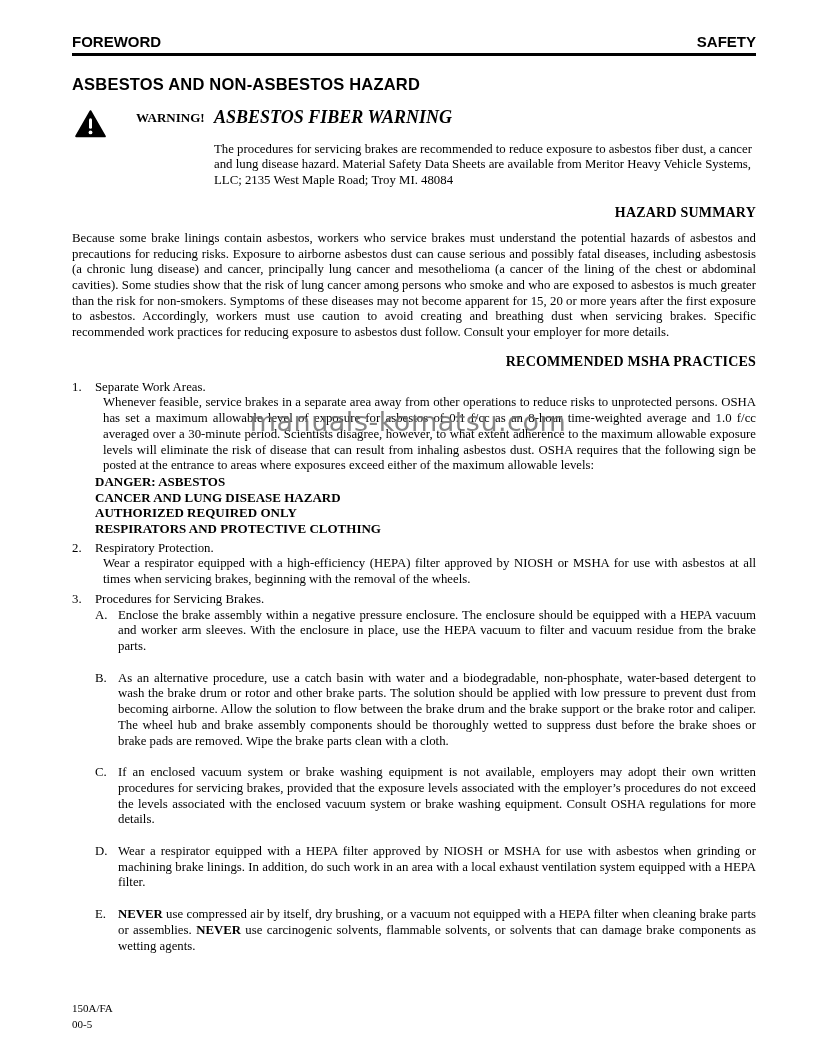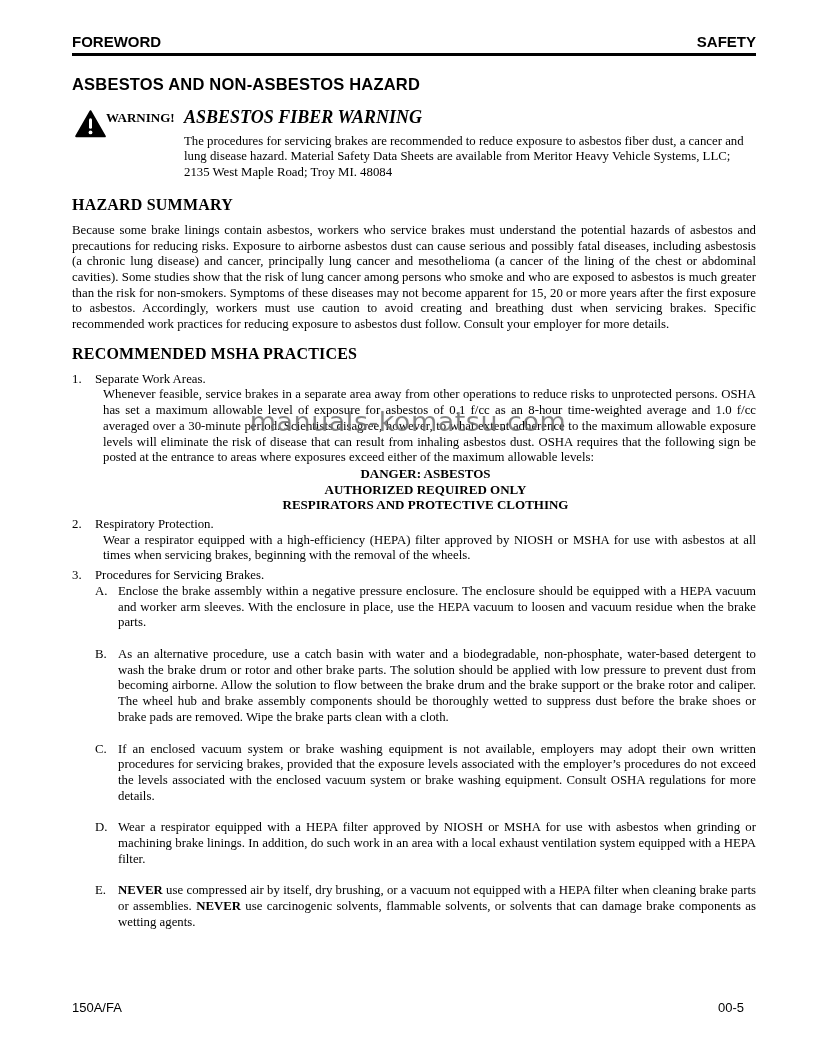--- a/index.html
+++ b/index.html
@@ -29,66 +29,66 @@
     margin:18px 0 0 0;
     font-family:"Liberation Sans", sans-serif;
     font-weight:bold;font-size:16.5px;line-height:20px;
     letter-spacing:.2px;
   }
   
   .warnblock{display:flex;margin-top:16px;}
   .warn-icon{width:31px;height:28px;flex:0 0 31px;margin-left:3px;}
   .warn-icon svg{display:block;}
   .warn-label{
-    flex:0 0 78px;
+    flex:0 0 78px;margin-left:30px;
     font-weight:bold;font-size:13px;line-height:15.7px;
   }
   .warn-text{flex:1;}
   .warn-heading{font-weight:bold;font-size:18px;line-height:15.7px;font-style:italic;}
-  .warn-body{margin-top:8px;font-family:Liberation Serif, serif;}
+  .warn-body{margin-top:16px;font-family:Liberation Serif, serif;}
   
   .sechead{
     font-family:"Liberation Serif", serif;
-    font-weight:bold;font-size:16px;line-height:16px;
-    margin:16px 0 0 0;letter-spacing:.2px;
+    font-weight:bold;font-size:14px;line-height:16px;
+    margin:16px 0 0 0;letter-spacing:.2px;text-align:right;
   }
   .sechead.h2b{margin-top:13px;}
   .para{margin:10px 0 0 0;text-align:justify;}
   
   .olist{margin-top:10px;}
   .item{display:flex;}
   .item + .item{margin-top:4px;}
   .item-num{flex:0 0 23px;}
   .item-body{flex:1;min-width:0;}
   .item-title{}
   .item-text{text-align:justify;margin-left:8px;}
   
   .danger{
-    text-align:center;font-weight:bold;font-size:13px;line-height:15.7px;
+    text-align:left;font-weight:bold;font-size:13px;line-height:15.7px;
   }
   
   .sublist{margin-top:0;}
   .sub{display:flex;}
   .sub + .sub{margin-top:16px;}
   .sub-letter{flex:0 0 23px;}
   .sub-body{flex:1;min-width:0;text-align:justify;}
   .b{font-weight:bold;}
   
   .watermark{
     position:absolute;top:407px;left:50%;transform:translateX(-50%);
     font-family:"DejaVu Sans", sans-serif;
     font-size:27px;line-height:30px;color:#737373;opacity:.85;
     letter-spacing:.5px;white-space:nowrap;pointer-events:none;
   }
   
   .footer{
     position:absolute;left:72px;right:72px;top:1000px;
     display:flex;justify-content:space-between;
-    font-family:Liberation Sans, sans-serif;
-    font-size:13px;line-height:16px;
+    font-family:Liberation Serif, serif;
+    font-size:11px;line-height:16px;flex-direction:column;
   }
 </style>
 </head>
 <body>
 
 <div class="page">
 
   <div class="runhead">
     <span>FOREWORD</span>
     <span>SAFETY</span>
@@ -118,20 +118,21 @@
 
   <div class="olist">
 
     <div class="item">
       <div class="item-num">1.</div>
       <div class="item-body">
         <div class="item-title">Separate Work Areas.</div>
         <div class="item-text">Whenever feasible, service brakes in a separate area away from other operations to reduce risks to unprotected persons. OSHA has set a maximum allowable level of exposure for asbestos of 0.1 f/cc as an 8-hour time-weighted average and 1.0 f/cc averaged over a 30-minute period. Scientists disagree, however, to what extent adherence to the maximum allowable exposure levels will eliminate the risk of disease that can result from inhaling asbestos dust. OSHA requires that the following sign be posted at the entrance to areas where exposures exceed either of the maximum allowable levels:</div>
         <div class="danger">
           <div>DANGER: ASBESTOS</div>
+          <div>CANCER AND LUNG DISEASE HAZARD</div>
           <div>AUTHORIZED REQUIRED ONLY</div>
           <div>RESPIRATORS AND PROTECTIVE CLOTHING</div>
         </div>
       </div>
     </div>
 
     <div class="item">
       <div class="item-num">2.</div>
       <div class="item-body">
         <div class="item-title">Respiratory Protection.</div>
@@ -141,21 +142,21 @@
 
     <div class="item">
       <div class="item-num">3.</div>
       <div class="item-body">
         <div class="item-title">Procedures for Servicing Brakes.</div>
 
         <div class="sublist">
 
           <div class="sub">
             <div class="sub-letter">A.</div>
-            <div class="sub-body">Enclose the brake assembly within a negative pressure enclosure. The enclosure should be equipped with a HEPA vacuum and worker arm sleeves. With the enclosure in place, use the HEPA vacuum to loosen and vacuum residue when the brake parts.</div>
+            <div class="sub-body">Enclose the brake assembly within a negative pressure enclosure. The enclosure should be equipped with a HEPA vacuum and worker arm sleeves. With the enclosure in place, use the HEPA vacuum to filter and vacuum residue from the brake parts.</div>
           </div>
 
           <div class="sub">
             <div class="sub-letter">B.</div>
             <div class="sub-body">As an alternative procedure, use a catch basin with water and a biodegradable, non-phosphate, water-based detergent to wash the brake drum or rotor and other brake parts. The solution should be applied with low pressure to prevent dust from becoming airborne. Allow the solution to flow between the brake drum and the brake support or the brake rotor and caliper. The wheel hub and brake assembly components should be thoroughly wetted to suppress dust before the brake shoes or brake pads are removed. Wipe the brake parts clean with a cloth.</div>
           </div>
 
           <div class="sub">
             <div class="sub-letter">C.</div>
             <div class="sub-body">If an enclosed vacuum system or brake washing equipment is not available, employers may adopt their own written procedures for servicing brakes, provided that the exposure levels associated with the employer’s procedures do not exceed the levels associated with the enclosed vacuum system or brake washing equipment. Consult OSHA regulations for more details.</div>

